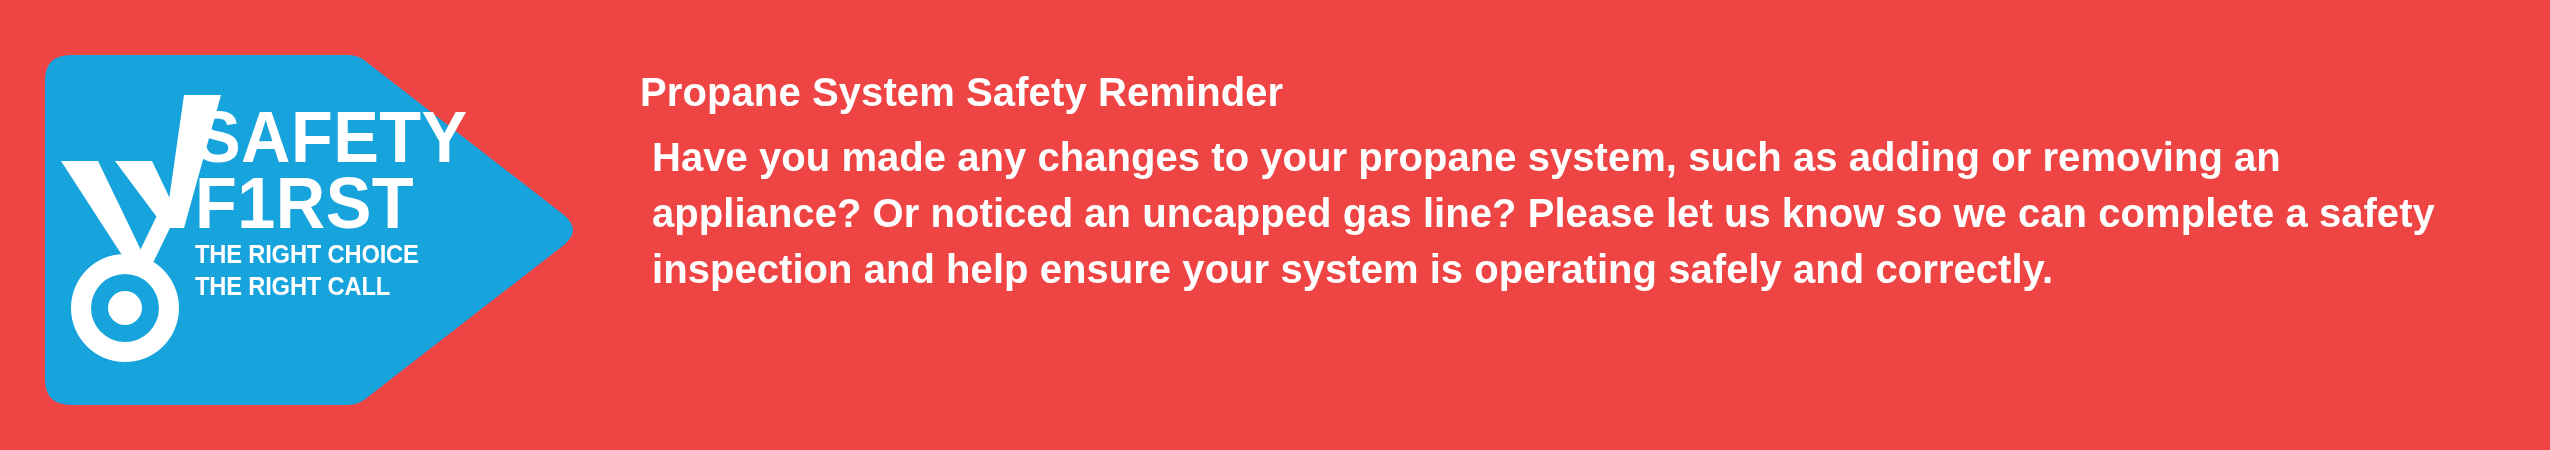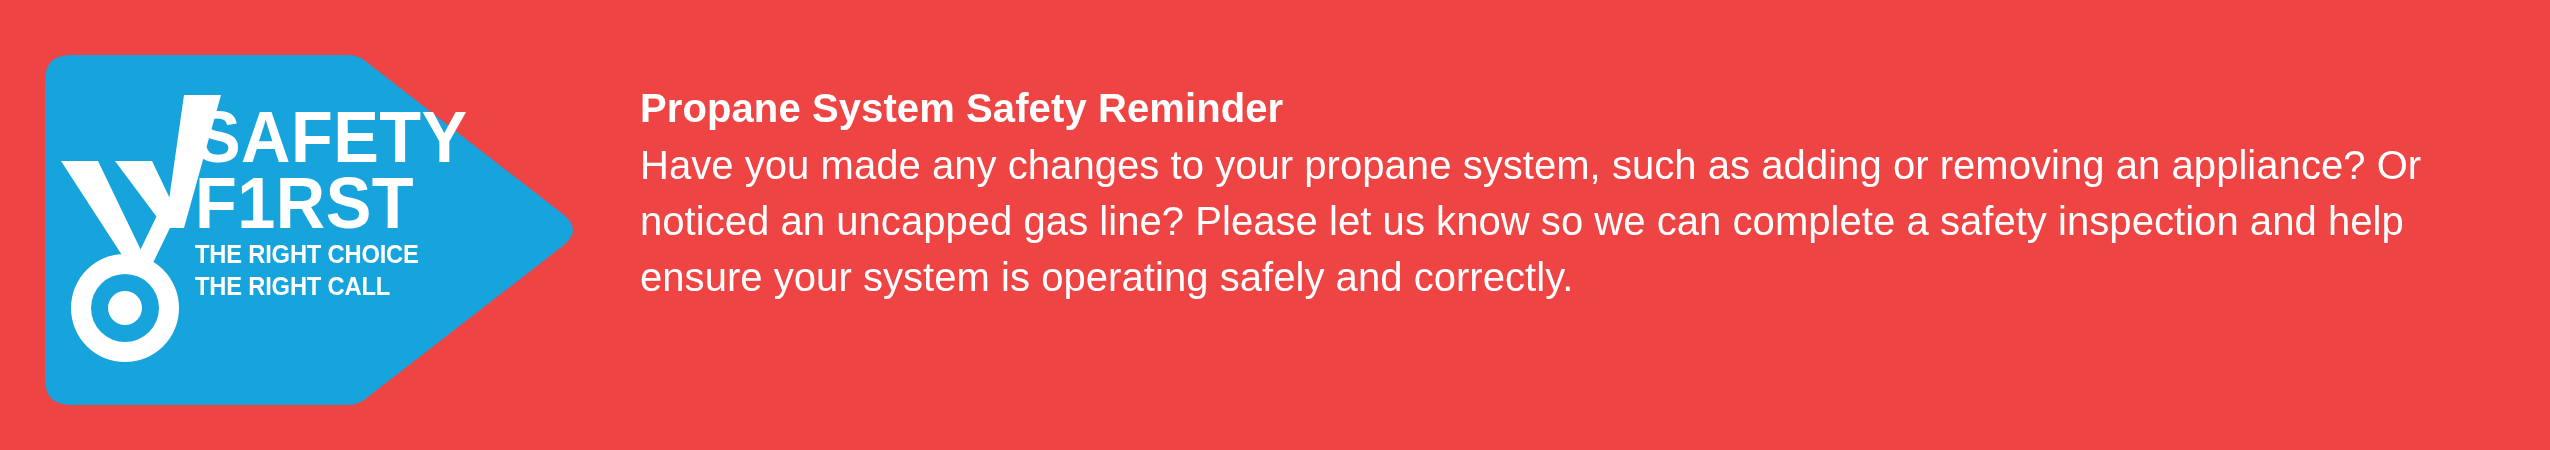--- a/index.html
+++ b/index.html
@@ -81,37 +81,37 @@
     letter-spacing: -0.2px;
     white-space: nowrap;
     transform: scaleX(0.93);
     transform-origin: left center;
   }
 
   
   #message {
     position: absolute;
     left: 640px;
-    top: 84px;
+    top: 68px;
     width: 1860px;
     color: #ffffff;
   }
   #message-title {
     font-size: 40px;
     font-weight: 700;
     line-height: 1.22;
     letter-spacing: 0.1px;
     margin: 0 0 4px 0;
   }
   #message-body {
     font-size: 40px;
-    font-weight: 400;
+    font-weight: 700;
     line-height: 1.4;
     letter-spacing: 0.05px;
-    margin: 0;
+    margin: 12px;
   }
 </style>
 </head>
 <body>
 
 <div id="banner">
 
   <div id="logo-badge">
     <svg class="badge-shape" viewBox="0 0 528 350" xmlns="http://www.w3.org/2000/svg">
       <path d="M 26 0 L 302 0 Q 312 0 319 5 L 519 160 Q 528 168 528 175 Q 528 182 519 190 L 319 345 Q 312 350 302 350 L 26 350 Q 0 350 0 324 L 0 26 Q 0 0 26 0 Z" fill="#17a3dc"></path>

